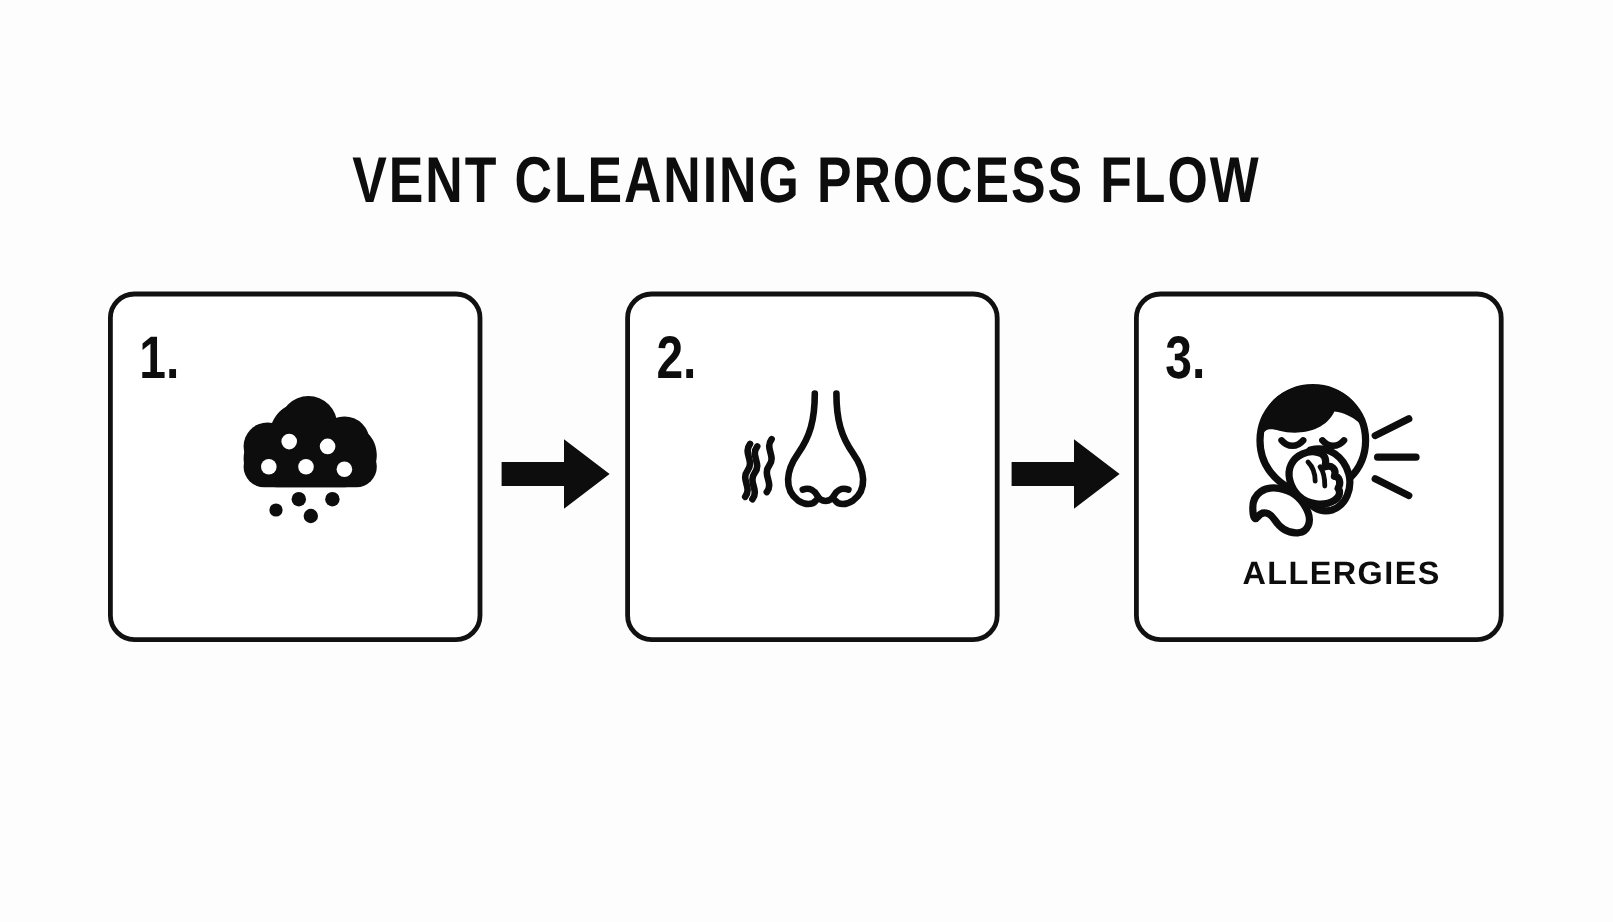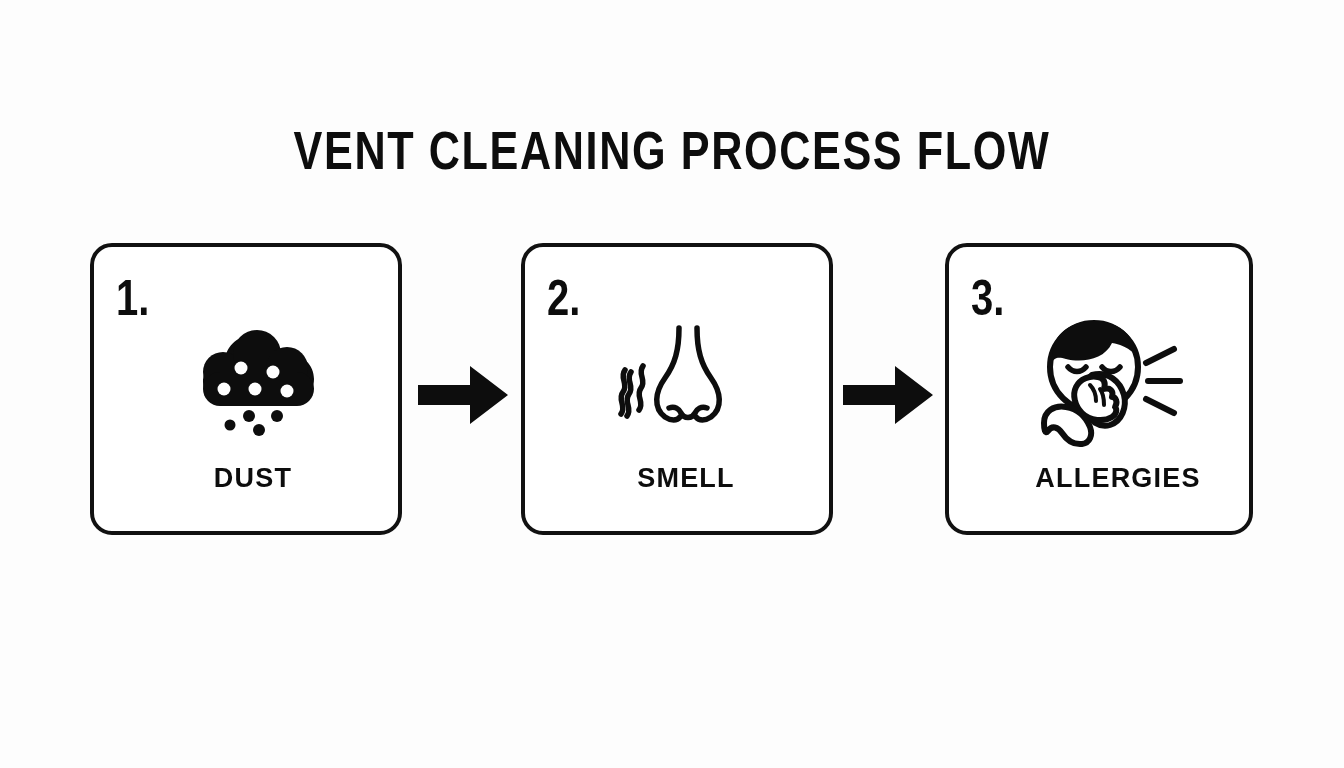--- a/index.html
+++ b/index.html
@@ -151,21 +151,20 @@
           <circle cx="68" cy="65" r="6.5" fill="#ffffff"></circle>
           <circle cx="100" cy="67" r="6.5" fill="#ffffff"></circle>
 
           <circle cx="62" cy="92" r="6" fill="#0d0d0d"></circle>
           <circle cx="90" cy="92" r="6" fill="#0d0d0d"></circle>
           <circle cx="43" cy="101" r="5.5" fill="#0d0d0d"></circle>
           <circle cx="72" cy="106" r="6" fill="#0d0d0d"></circle>
         </svg>
       </div>
 
-      <div class="card-label">DUST</div>
     </div>
 
     <div class="arrow arrow-1">
       <svg width="90" height="60" viewBox="0 0 90 60" aria-hidden="true">
         <path d="M0,20 L52,20 L52,1 L90,30 L52,59 L52,40 L0,40 Z" fill="#0d0d0d"></path>
       </svg>
     </div>
 
     <div class="card card-2">
       <div class="card-number">2.</div>
@@ -180,21 +179,20 @@
 
             <path d="M56,88 C62,86 66,89 68,93 C71,99 79,99 82,93 C84,89 88,86 94,88"></path>
 
             <path d="M30,46 C24,54 34,60 28,68 C22,76 32,82 26,90"></path>
             <path d="M18,52 C12,60 22,66 16,74 C10,82 20,88 14,96"></path>
             <path d="M6,48 C0,56 10,62 4,70 C-2,78 8,84 2,92" transform="translate(6,2)"></path>
           </g>
         </svg>
       </div>
 
-      <div class="card-label">SMELL</div>
     </div>
 
     <div class="arrow arrow-2">
       <svg width="90" height="60" viewBox="0 0 90 60" aria-hidden="true">
         <path d="M0,20 L52,20 L52,1 L90,30 L52,59 L52,40 L0,40 Z" fill="#0d0d0d"></path>
       </svg>
     </div>
 
     <div class="card card-3">
       <div class="card-number">3.</div>

